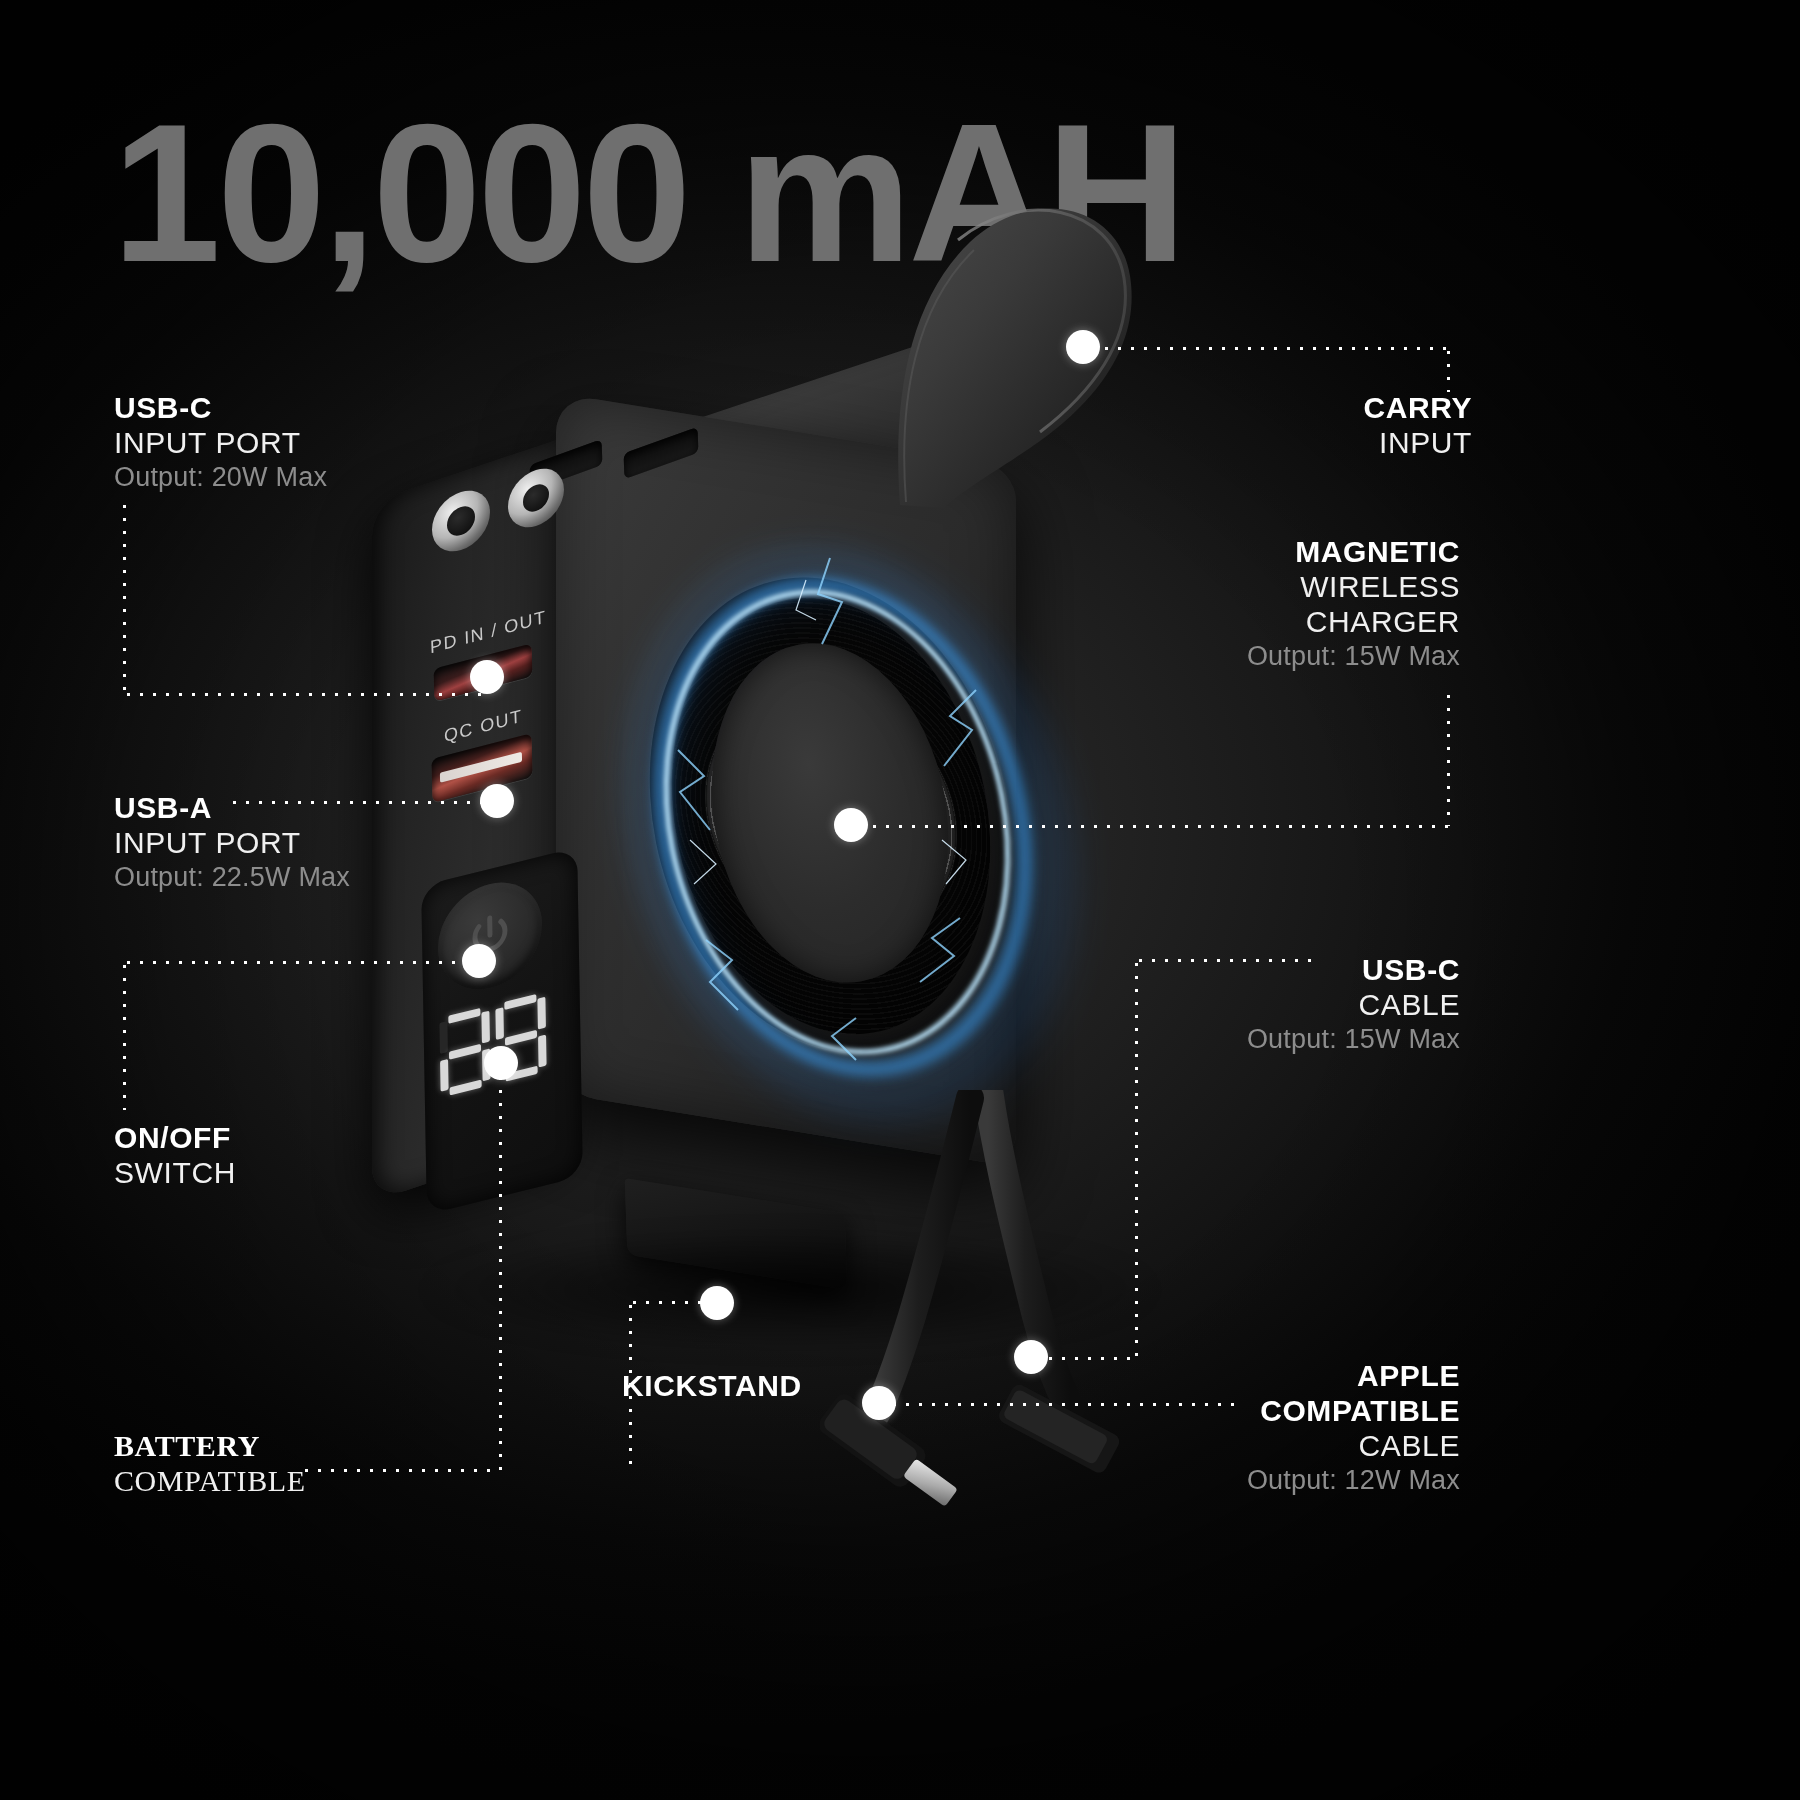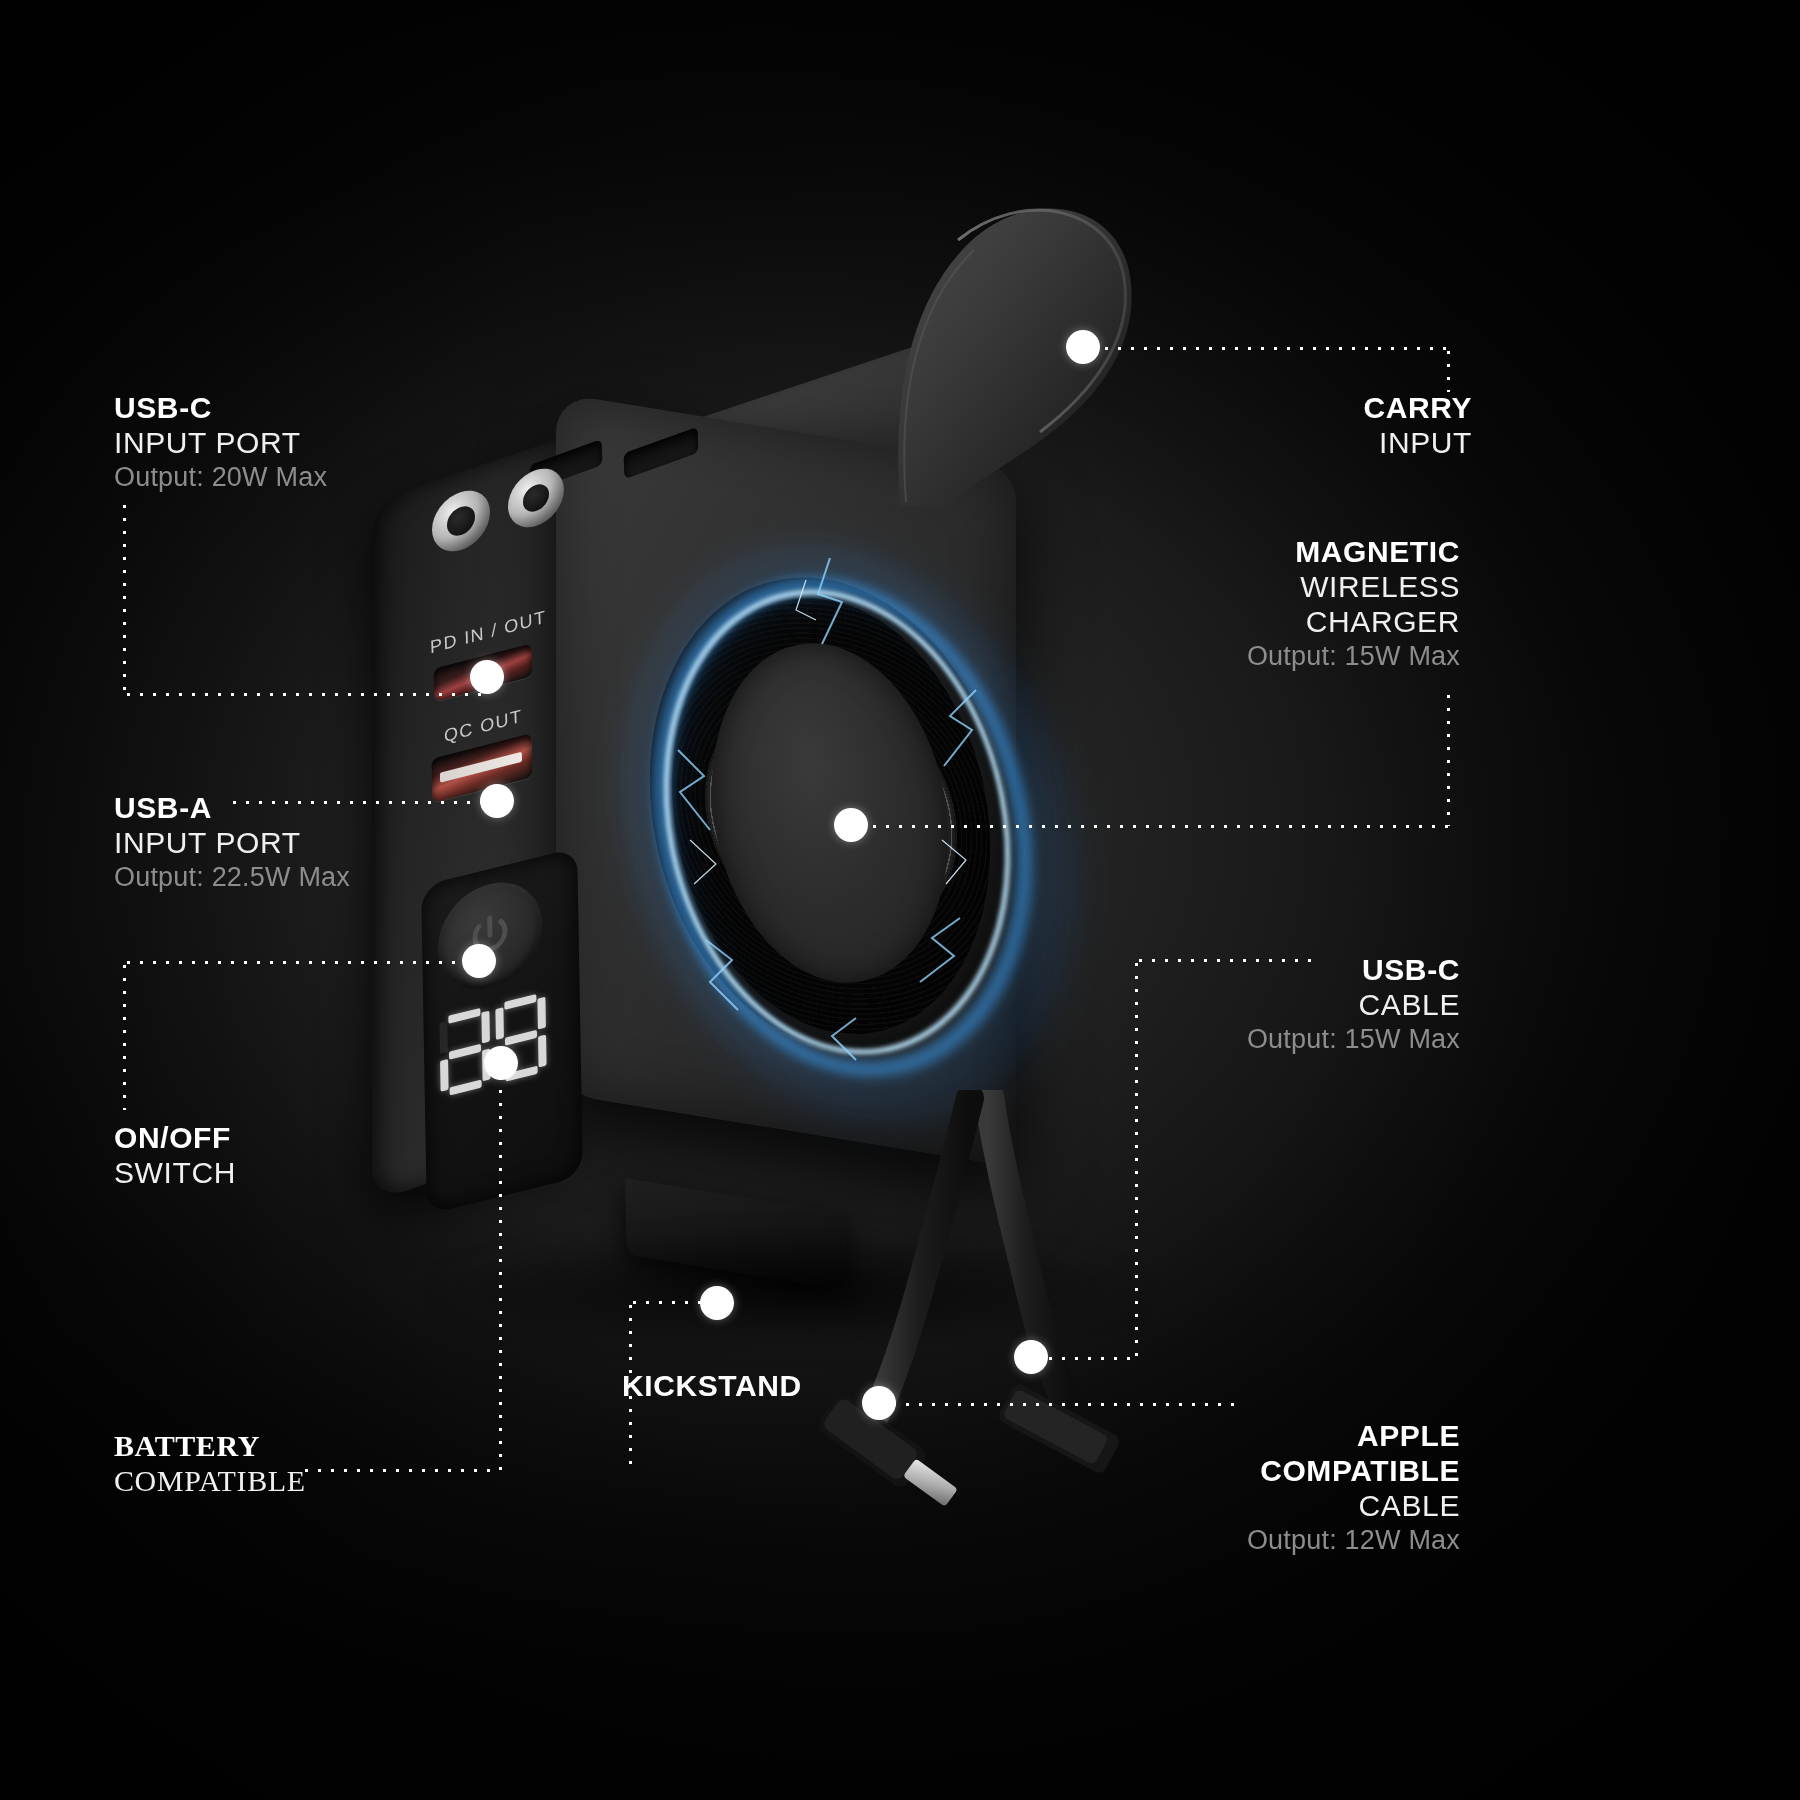--- a/index.html
+++ b/index.html
@@ -150,20 +150,21 @@
   
   .ground{position:absolute;left:430px;top:1230px;width:720px;height:120px;
      background:radial-gradient(ellipse at center, rgba(0,0,0,.75) 0%, rgba(0,0,0,0) 72%);
      filter:blur(10px);}
 </style>
 </head>
 <body>
 
 <div id="stage">
 
+  <div id="title">10,000 mAH</div>
 
   <div id="device">
 
     <svg class="strap" style="left:840px;top:180px;width:340px;height:330px;" viewBox="0 0 340 330">
       <defs>
         <linearGradient id="gStrap" x1="0" y1="0" x2="1" y2="1">
           <stop offset="0%" stop-color="#4a4a4a"></stop>
           <stop offset="35%" stop-color="#3a3a3a"></stop>
           <stop offset="70%" stop-color="#262626"></stop>
           <stop offset="100%" stop-color="#171717"></stop>
@@ -359,21 +360,21 @@
     <div class="l2">CHARGER</div>
     <div class="l3">Output: 15W Max</div>
   </div>
 
   <div class="label right" style="right:340px;top:952px;">
     <div class="l1">USB-C</div>
     <div class="l2">CABLE</div>
     <div class="l3">Output: 15W Max</div>
   </div>
 
-  <div class="label right" style="right:340px;top:1418px;">
+  <div class="label right" style="right:340px;top:1358px;">
     <div class="l1">APPLE</div>
     <div class="l1">COMPATIBLE</div>
     <div class="l2">CABLE</div>
     <div class="l3">Output: 12W Max</div>
   </div>
 
   <div class="vignette"></div>
 </div>
 
 </body></html>

